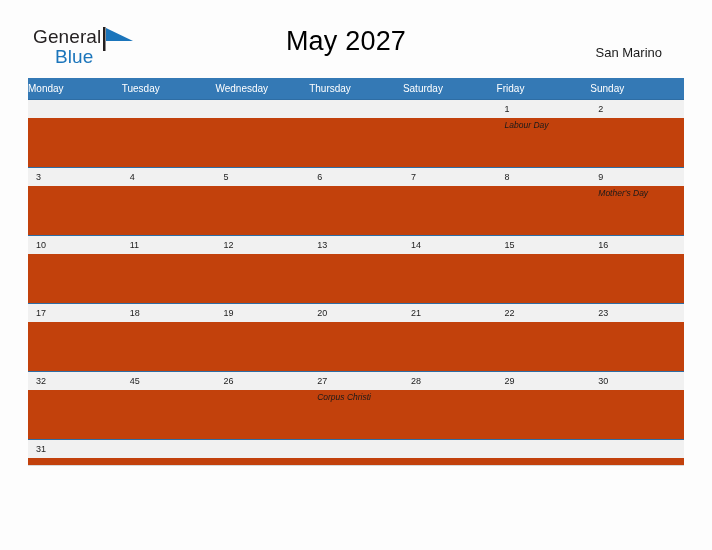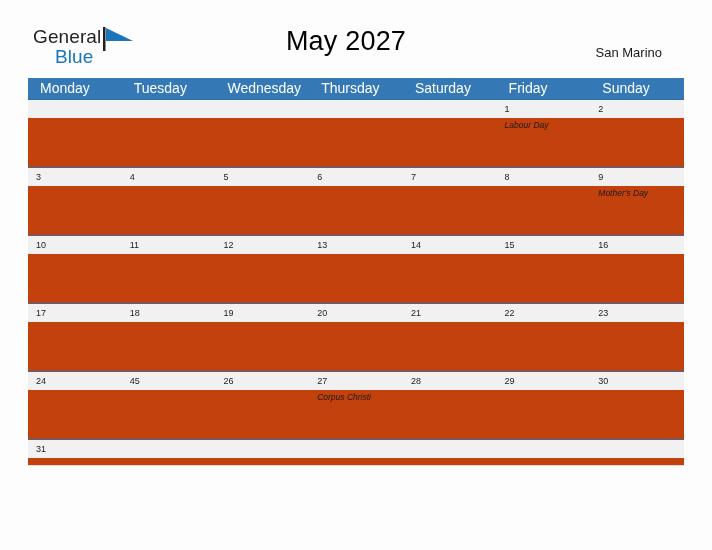--- a/index.html
+++ b/index.html
@@ -83,23 +83,23 @@
   }
 
   .weekdays {
     display: flex;
     background: #3479b5;
     height: 21px;
     align-items: center;
   }
   .weekday {
     flex: 1 1 0;
-    font-size: 14px;
+    font-size: 10px;
     color: #ffffff;
-    padding-left: 12px;
+    padding-left: 0;
     line-height: 21px;
   }
 
   .week {
     display: flex;
     flex-direction: column;
     border-top: 1.5px solid #2e6da4;
   }
   .week-numbers {
     display: flex;
@@ -250,21 +250,21 @@
             <div class="daycell"></div>
             <div class="daycell"></div>
             <div class="daycell"></div>
             <div class="daycell"></div>
             <div class="daycell"></div>
             <div class="daycell"></div>
           </div>
         </div>
         <div class="week">
           <div class="week-numbers">
-            <div class="daynum">24</div>
+            <div class="daynum">32</div>
             <div class="daynum">45</div>
             <div class="daynum">26</div>
             <div class="daynum">27</div>
             <div class="daynum">28</div>
             <div class="daynum">29</div>
             <div class="daynum">30</div>
           </div>
           <div class="week-events">
             <div class="daycell"></div>
             <div class="daycell"></div>

